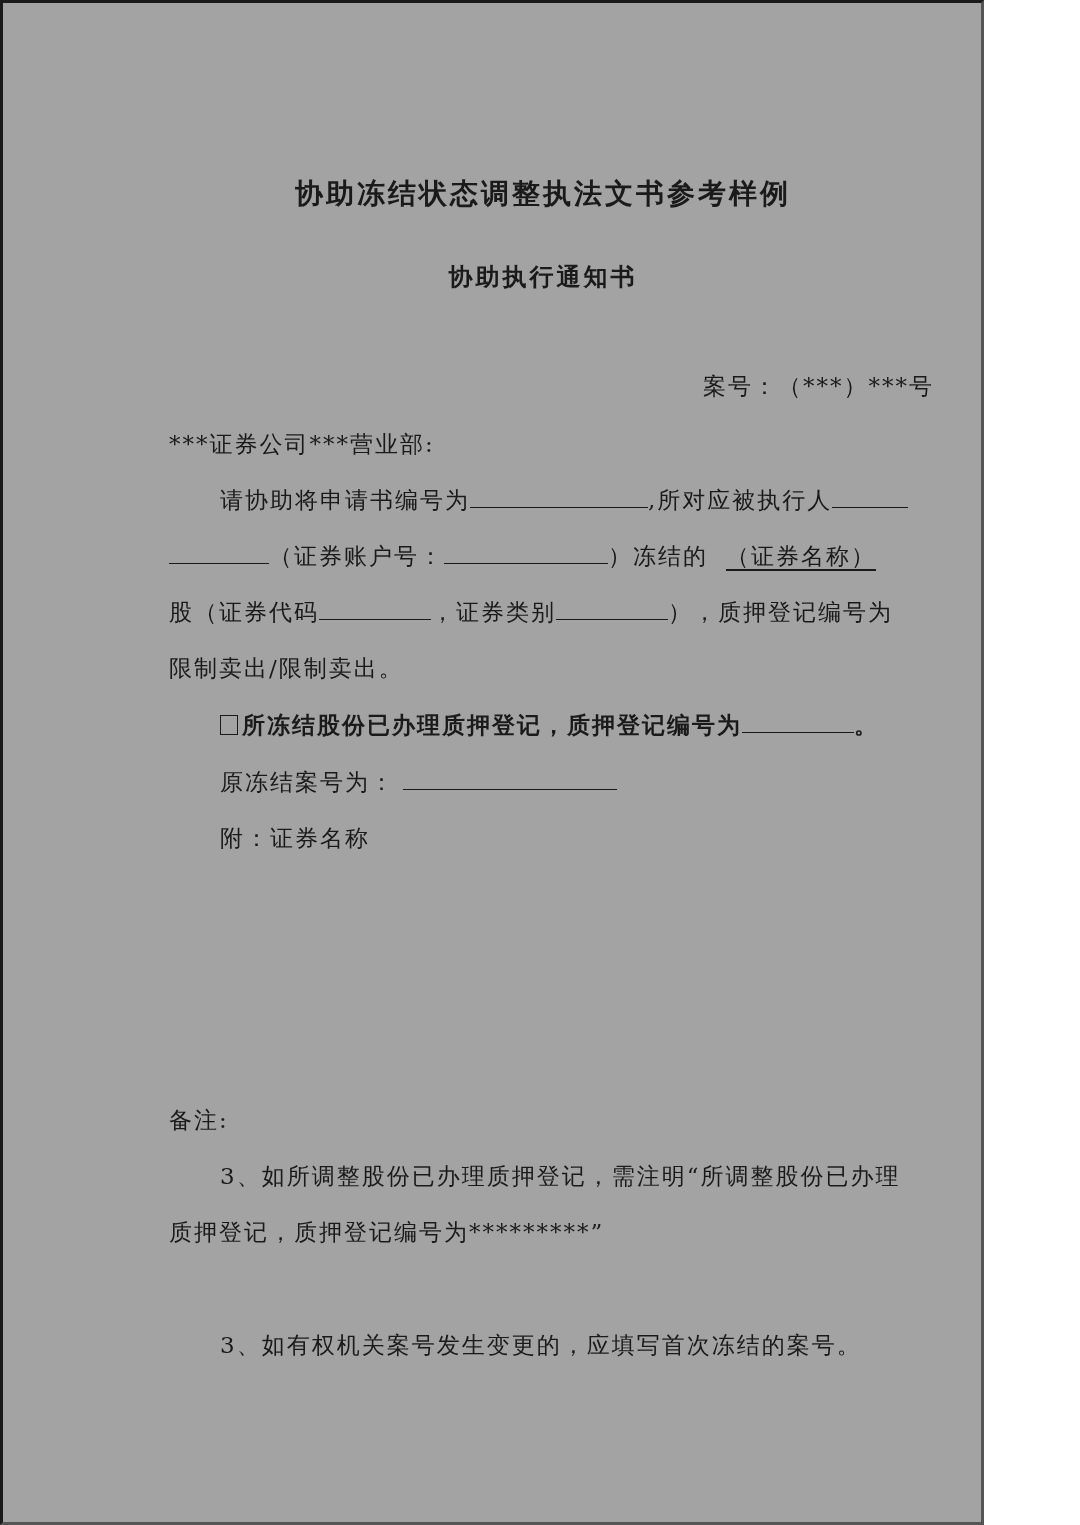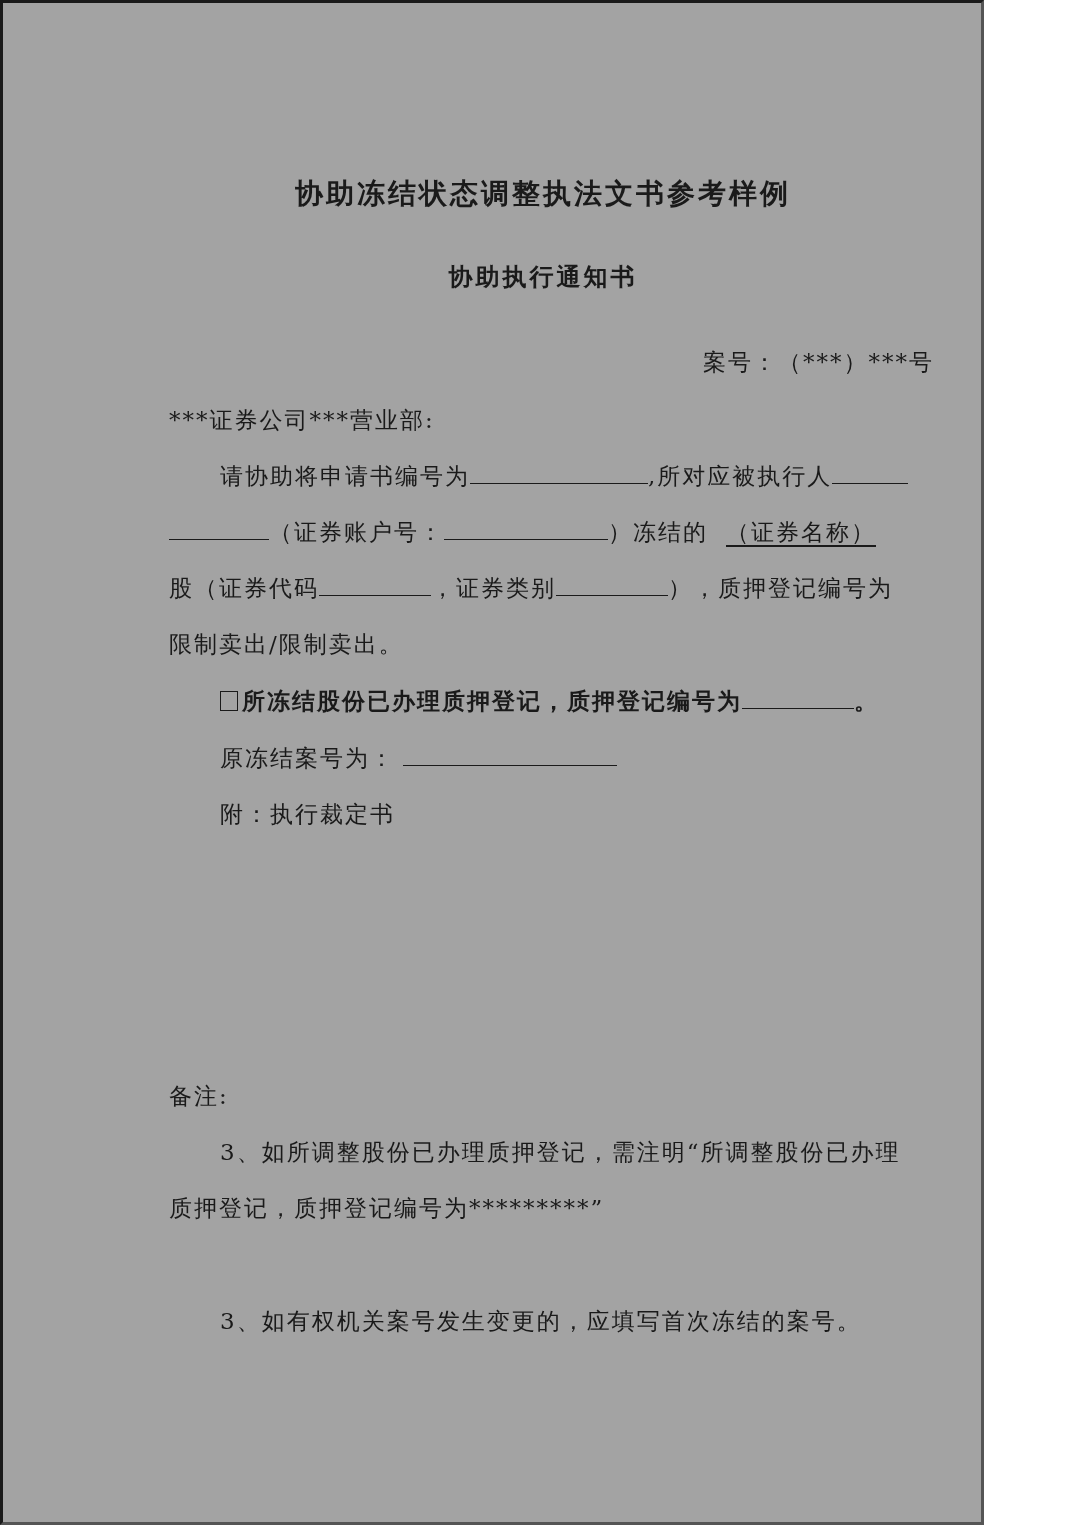--- a/index.html
+++ b/index.html
@@ -8,21 +8,21 @@
     position: absolute; left: 0; top: 0; width: 984px; height: 1525px;
     box-sizing: border-box;
     border-top: 3px solid #1a1a1a;
     border-left: 3px solid #1a1a1a;
     border-right: 3px solid #555555;
     border-bottom: 3px solid #555555;
     background: #a3a3a3;
     font-family: "DejaVu Serif", "Liberation Serif", serif;
     color: #1a1a1a;
   }
-  .line { position: absolute; font-size: 23px; white-space: nowrap; letter-spacing: 2px; }
+  .line { position: absolute; font-size: 23px; white-space: nowrap; letter-spacing: 2px; margin-top: 24px; }
   .title { position: absolute; left: 0; width: 1080px; text-align: center; font-weight: bold; white-space: nowrap; }
   .title-main { top: 172px; font-size: 28px; letter-spacing: 3px; }
   .title-sub { top: 258px; font-size: 24px; letter-spacing: 3px; }
   .blank { display: inline-block; border-bottom: 1.5px solid #1a1a1a; height: 20px; vertical-align: baseline; }
   .uline { text-decoration: underline; text-underline-offset: 5px; }
   .chk { display: inline-block; width: 16px; height: 18px; border: 1.5px solid #1a1a1a; vertical-align: -2px; margin-right: 4px; }
 </style>
 </head>
 <body>
 
@@ -50,20 +50,20 @@
   <div class="line" style="left:166px; top:626px;">限制卖出/限制卖出。</div>
 
   <div class="line" style="left:217px; top:683px;font-weight:bold;">
     <span class="chk"></span><span>所冻结股份已办理质押登记，质押登记编号为</span><span class="blank" style="width:112px;"></span><span>。</span>
   </div>
 
   <div class="line" style="left:217px; top:740px;">
     <span>原冻结案号为：</span><span class="blank" style="width:214px; margin-left:8px;"></span>
   </div>
 
-  <div class="line" style="left:217px; top:796px;">附：执行裁定书</div>
+  <div class="line" style="left:217px; top:796px;">附：证券名称</div>
 
   <div class="line" style="left:166px; top:1078px;">备注:</div>
   <div class="line" style="left:217px; top:1134px;">3、如所调整股份已办理质押登记，需注明“所调整股份已办理</div>
   <div class="line" style="left:166px; top:1190px;">质押登记，质押登记编号为*********”</div>
   <div class="line" style="left:217px; top:1303px;">3、如有权机关案号发生变更的，应填写首次冻结的案号。</div>
 
 </div>
 
 </body></html>

